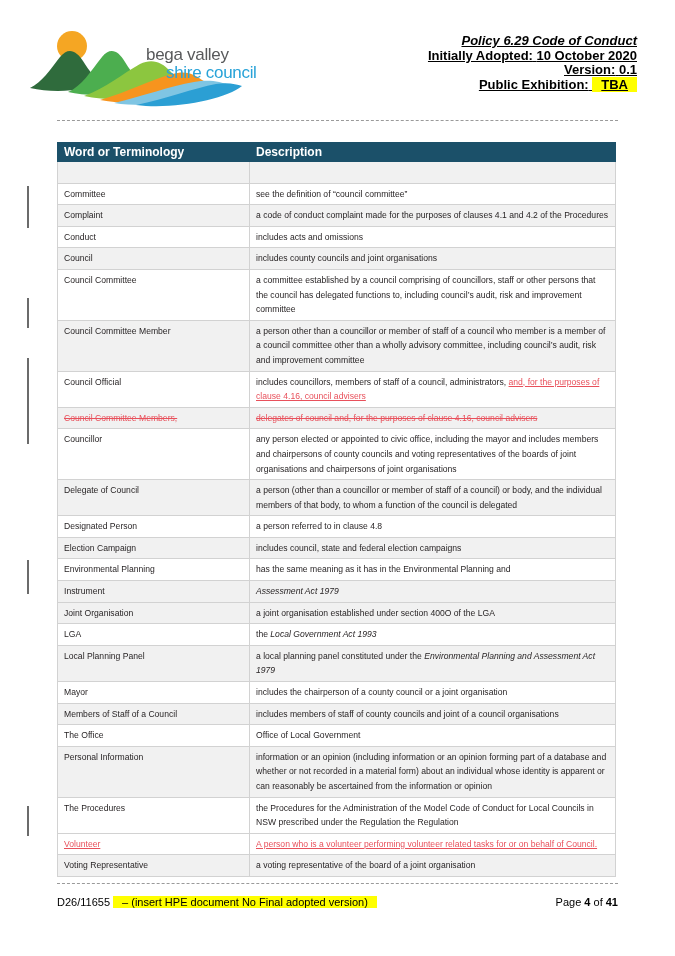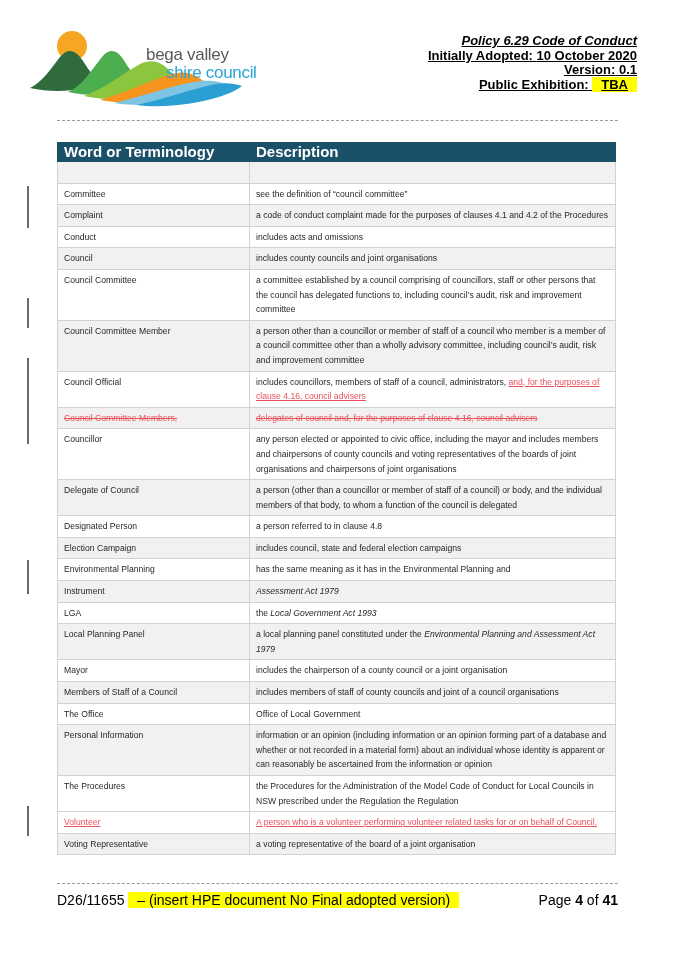--- a/index.html
+++ b/index.html
@@ -79,21 +79,21 @@
     border-collapse: collapse;
     table-layout: fixed;
     font-size: 8.6px;
   }
   table.gloss col.c1 { width: 192px; }
   table.gloss col.c2 { width: 366px; }
   table.gloss th {
     background: #1b5069;
     color: #ffffff;
     font-weight: bold;
-    font-size: 15px;
+    font-size: 12px;
     text-align: left;
     padding: 3px 6px 3px 6px;
     border: 1px solid #1b5069;
     line-height: 12px;
   }
   table.gloss td {
     vertical-align: top;
     padding: 3px 6px 3px 6px;
     border-left: 1px solid #d2d2d2;
     border-right: 1px solid #d2d2d2;
@@ -136,21 +136,21 @@
     height: 0;
   }
   .doc-footer {
     position: absolute;
     left: 57px;
     right: 57px;
     bottom: 48px;
     display: flex;
     align-items: baseline;
     justify-content: space-between;
-    font-size: 14px;
+    font-size: 11px;
     color: #000;
   }
   .doc-footer .left { white-space: nowrap; }
   .doc-footer .right { white-space: nowrap; }
   .doc-footer b { font-weight: bold; }
 </style>
 </head>
 <body>
 
 <div class="page">
@@ -271,20 +271,24 @@
             <td class="desc"><span>includes council, state and federal election campaigns</span></td>
           </tr>
           <tr class="plain">
             <td class="term">Environmental Planning</td>
             <td class="desc"><span>has the same meaning as it has in the Environmental Planning and</span></td>
           </tr>
           <tr class="shade">
             <td class="term">Instrument</td>
             <td class="desc"><span class="ital">Assessment Act 1979</span></td>
           </tr>
+          <tr class="shade">
+            <td class="term">Joint Organisation</td>
+            <td class="desc"><span>a joint organisation established under section 400O of the LGA</span></td>
+          </tr>
           <tr class="plain">
             <td class="term">LGA</td>
             <td class="desc"><span>the </span><span class="ital">Local Government Act 1993</span></td>
           </tr>
           <tr class="shade">
             <td class="term">Local Planning Panel</td>
             <td class="desc"><span>a local planning panel constituted under the </span><span class="ital">Environmental Planning and Assessment Act 1979</span></td>
           </tr>
           <tr class="plain">
             <td class="term">Mayor</td>

